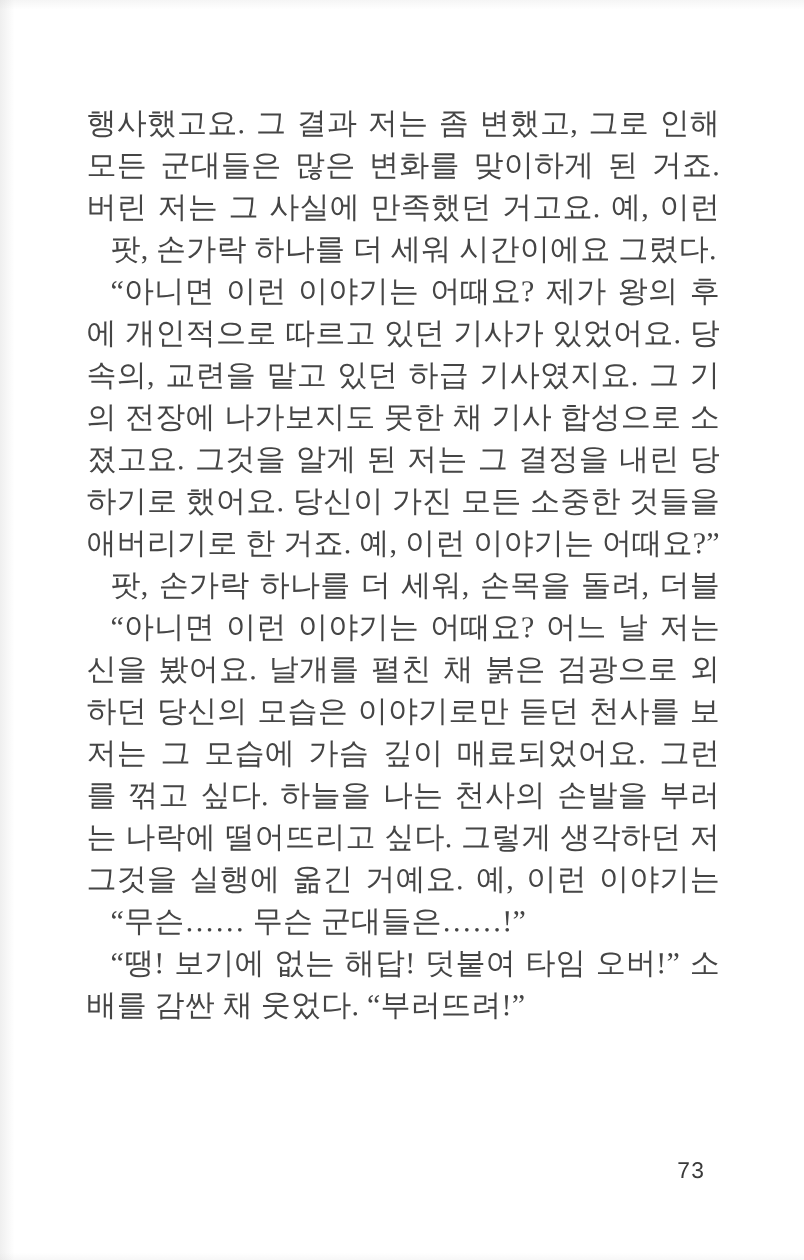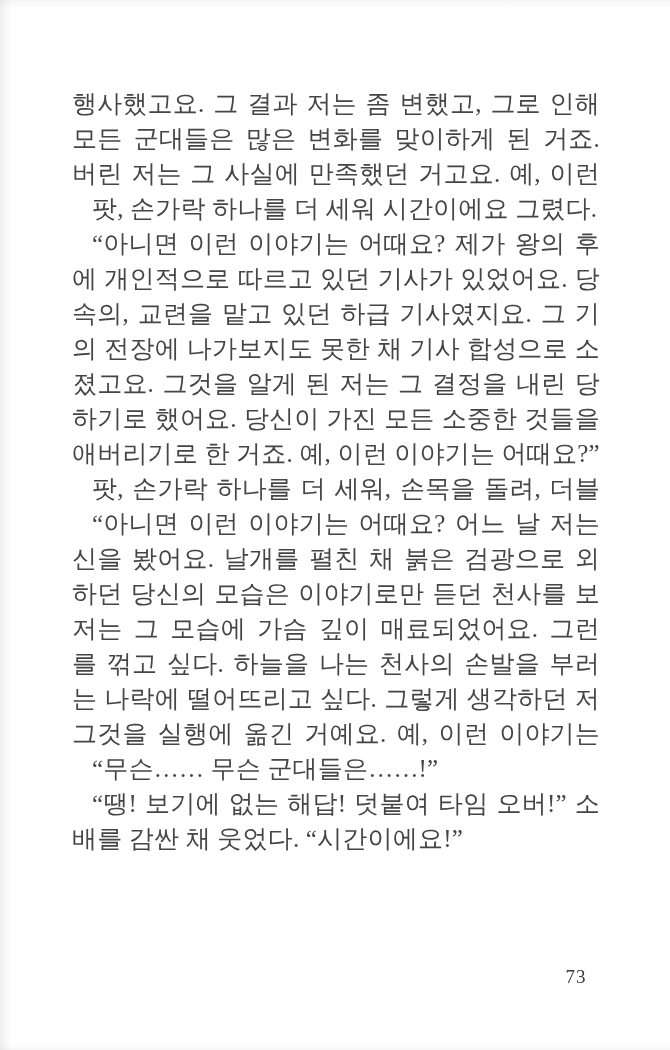--- a/index.html
+++ b/index.html
@@ -57,21 +57,21 @@
   }
   .line.indent {
     text-indent: 20px;
   }
   .page-number {
     position: absolute;
     left: 553px;
     top: 966px;
     width: 46px;
     text-align: center;
-    font-family: Liberation Serif, serif;
+    font-family: Liberation Sans, sans-serif;
     font-size: 19px;
     color: #3a3a3a;
     letter-spacing: 1px;
   }
 </style>
 </head>
 <body>
 
 <div>
   <div class="edge-left"></div>
@@ -93,17 +93,17 @@
     <div class="line indent fill">팟, 손가락 하나를 더 세워, 손목을 돌려, 더블유 형태를</div>
     <div class="line indent fill">“아니면 이런 이야기는 어때요? 어느 날 저는 전장에서 당</div>
     <div class="line fill">신을 봤어요. 날개를 펼친 채 붉은 검광으로 외적들을 일소</div>
     <div class="line fill">하던 당신의 모습은 이야기로만 듣던 천사를 보는 것 같았죠.</div>
     <div class="line fill">저는 그 모습에 가슴 깊이 매료되었어요. 그런 당신의 날개</div>
     <div class="line fill">를 꺾고 싶다. 하늘을 나는 천사의 손발을 부러뜨려 바닥없</div>
     <div class="line fill">는 나락에 떨어뜨리고 싶다. 그렇게 생각하던 저는 마침내</div>
     <div class="line">그것을 실행에 옮긴 거예요. 예, 이런 이야기는 어때요?”</div>
     <div class="line indent">“무슨…… 무슨 군대들은……!”</div>
     <div class="line indent fill">“땡! 보기에 없는 해답! 덧붙여 타임 오버!” 소서리 킹은</div>
-    <div class="line">배를 감싼 채 웃었다. “시간이에요!”</div>
+    <div class="line">배를 감싼 채 웃었다. “부러뜨려!”</div>
   </div>
 
   <div class="page-number">73</div>
 </div>
 
 </body></html>

